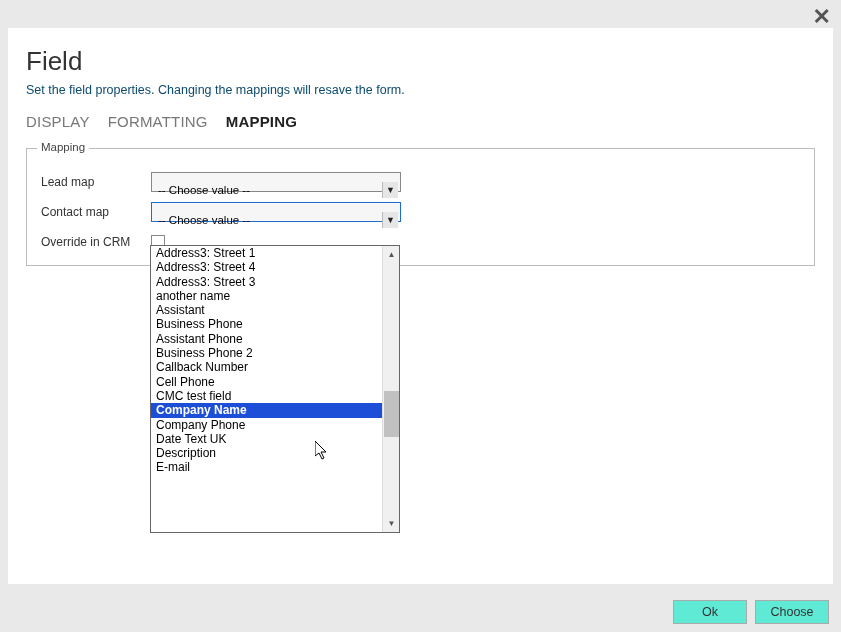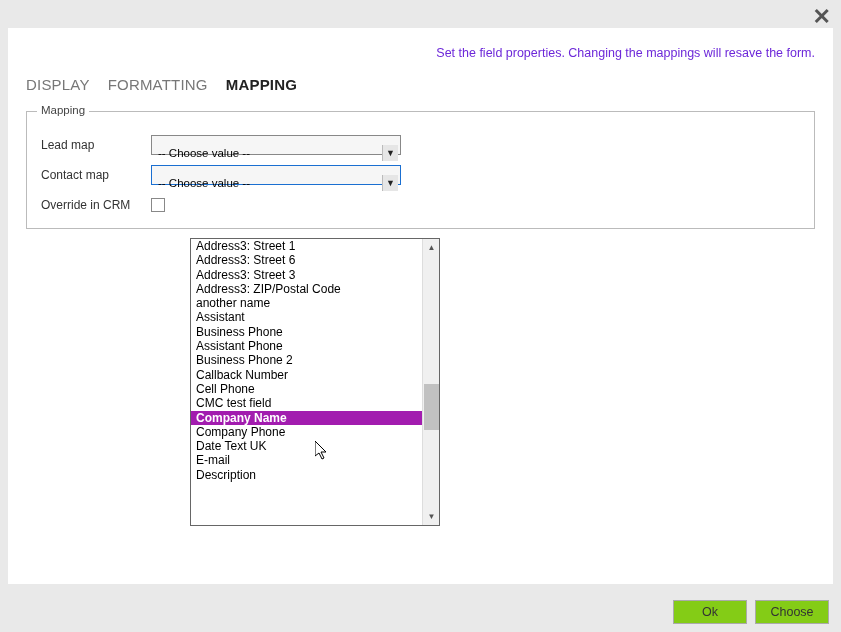--- a/index.html
+++ b/index.html
@@ -34,23 +34,22 @@
       position: relative;
     }
     .title {
       font-size: 26px;
       font-weight: 300;
       color: #333;
       margin-bottom: 6px;
     }
     .subtitle {
       font-size: 12.5px;
-      color: #6d28d9;
+      color: #0c4a6e;
       margin-bottom: 16px;
-      text-align: right;
     }
     .tabs {
       display: flex;
       gap: 18px;
       font-size: 15px;
       margin-bottom: 18px;
     }
     .tab {
       color: #777;
       cursor: pointer;
@@ -115,46 +114,45 @@
     .checkbox {
       width: 14px;
       height: 14px;
       border: 1px solid #888;
       background: #fff;
       cursor: pointer;
     }
     .dropdown {
       position: absolute;
       left: 142px;
-      top: 210px;
+      top: 217px;
       width: 250px;
       height: 288px;
       border: 1px solid #666;
       background: #fff;
       overflow: hidden;
       z-index: 10;
-      margin-left: 40px;
     }
     .dropdown-inner {
       width: 232px;
       height: 100%;
       overflow: hidden;
     }
     .option {
       font-size: 12px;
       font-family: Arial, sans-serif;
       color: #000;
       padding: 0 5px;
       height: 14.3px;
       line-height: 14.3px;
       cursor: pointer;
       white-space: nowrap;
     }
     .option.highlight {
-      background: #a21caf;
+      background: #1d4ed8;
       color: #fff;
       font-weight: 700;
     }
     .scrollbar {
       position: absolute;
       right: 0;
       top: 0;
       width: 17px;
       height: 100%;
       background: #f0f0f0;
@@ -200,40 +198,41 @@
       background: #e9e9e9;
       display: flex;
       justify-content: flex-end;
       align-items: center;
       padding-right: 12px;
       gap: 8px;
     }
     .btn {
       min-width: 74px;
       height: 24px;
-      background: #84cc16;
+      background: #5eead4;
       border: 1px solid #aaa;
       font-size: 12.5px;
       color: #333;
       cursor: pointer;
       display: flex;
       align-items: center;
       justify-content: center;
       padding: 0 12px;
       text-align: right;
     }
   </style>
 </head>
 <body>
 
 <div class="topbar">
   <span class="close-x">✕</span>
 </div>
 
 <div class="panel">
+  <div class="title">Field</div>
   <div class="subtitle">Set the field properties. Changing the mappings will resave the form.</div>
 
   <div class="tabs">
     <span class="tab">DISPLAY</span>
     <span class="tab">FORMATTING</span>
     <span class="tab active">MAPPING</span>
   </div>
 
   <div class="fieldset">
     <span class="legend">Mapping</span>
@@ -256,36 +255,35 @@
 
     <div class="row">
       <span class="rowlabel">Override in CRM</span>
       <span class="checkbox"></span>
     </div>
   </div>
 
   <div class="dropdown">
     <div class="dropdown-inner" id="dropdown-list">
         <div class="option">Address3: Street 1</div>
-        <div class="option">Address3: Street 6</div>
+        <div class="option">Address3: Street 4</div>
         <div class="option">Address3: Street 3</div>
-        <div class="option">Address3: ZIP/Postal Code</div>
         <div class="option">another name</div>
         <div class="option">Assistant</div>
         <div class="option">Business Phone</div>
         <div class="option">Assistant Phone</div>
         <div class="option">Business Phone 2</div>
         <div class="option">Callback Number</div>
         <div class="option">Cell Phone</div>
         <div class="option">CMC test field</div>
         <div class="option highlight">Company Name</div>
         <div class="option">Company Phone</div>
         <div class="option">Date Text UK</div>
+        <div class="option">Description</div>
         <div class="option">E-mail</div>
-        <div class="option">Description</div>
       </div>
     <div class="scrollbar">
       <div class="scroll-arrow">▲</div>
       <div class="scroll-track">
         <div class="scroll-thumb" style="top:128px;height:46px;"></div>
       </div>
       <div class="scroll-arrow" style="position:absolute;bottom:0;">▼</div>
     </div>
   </div>
 

